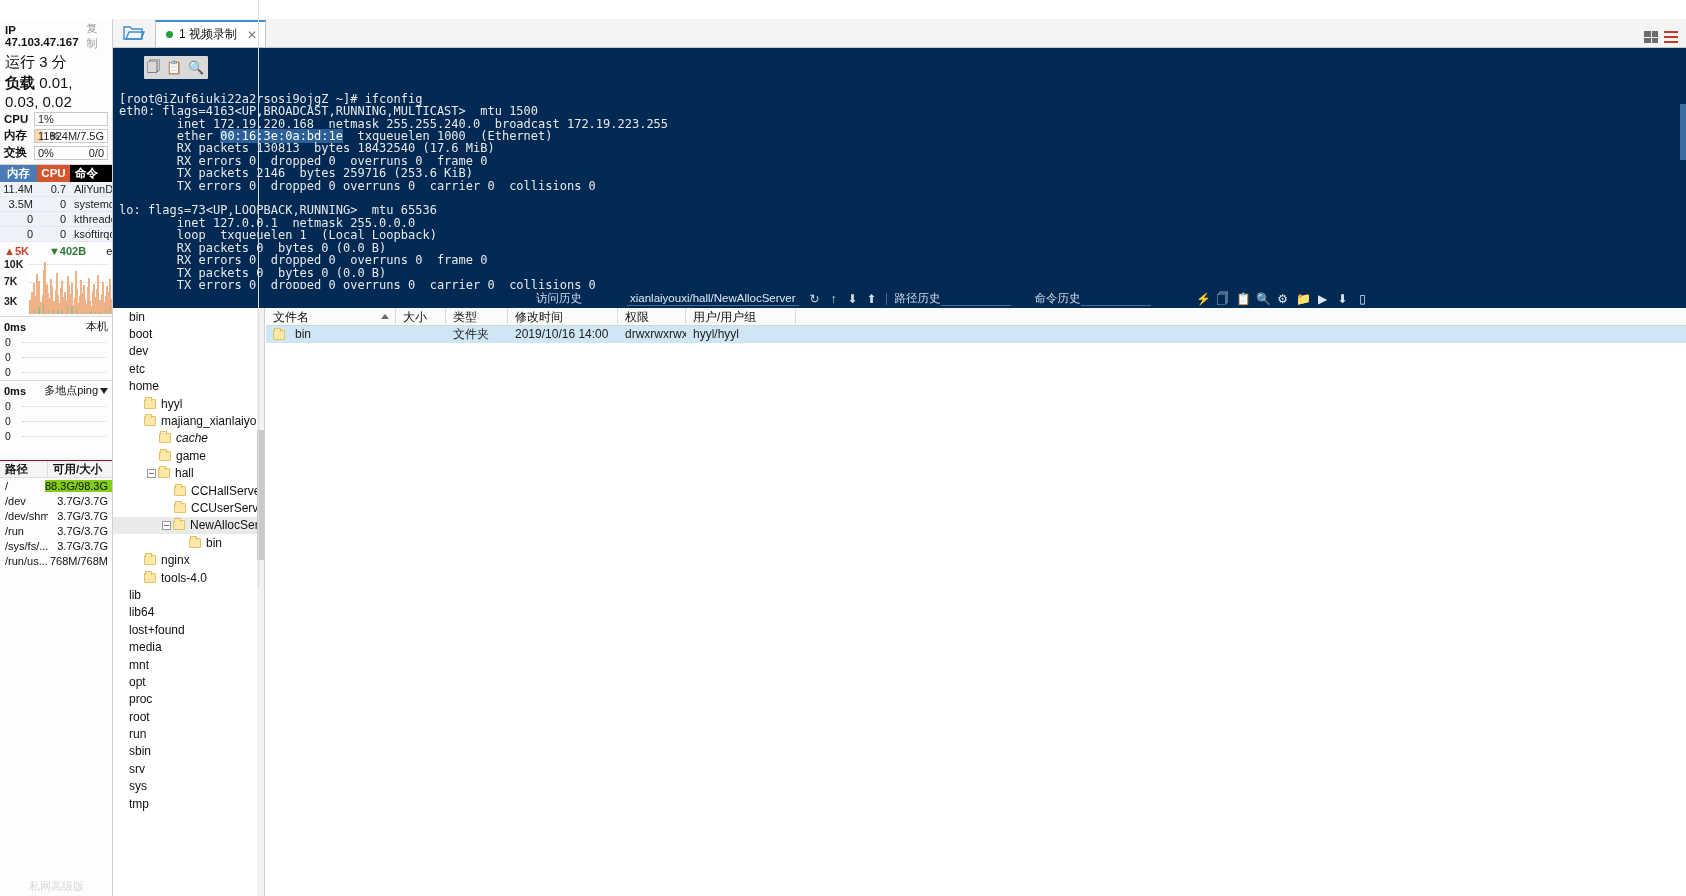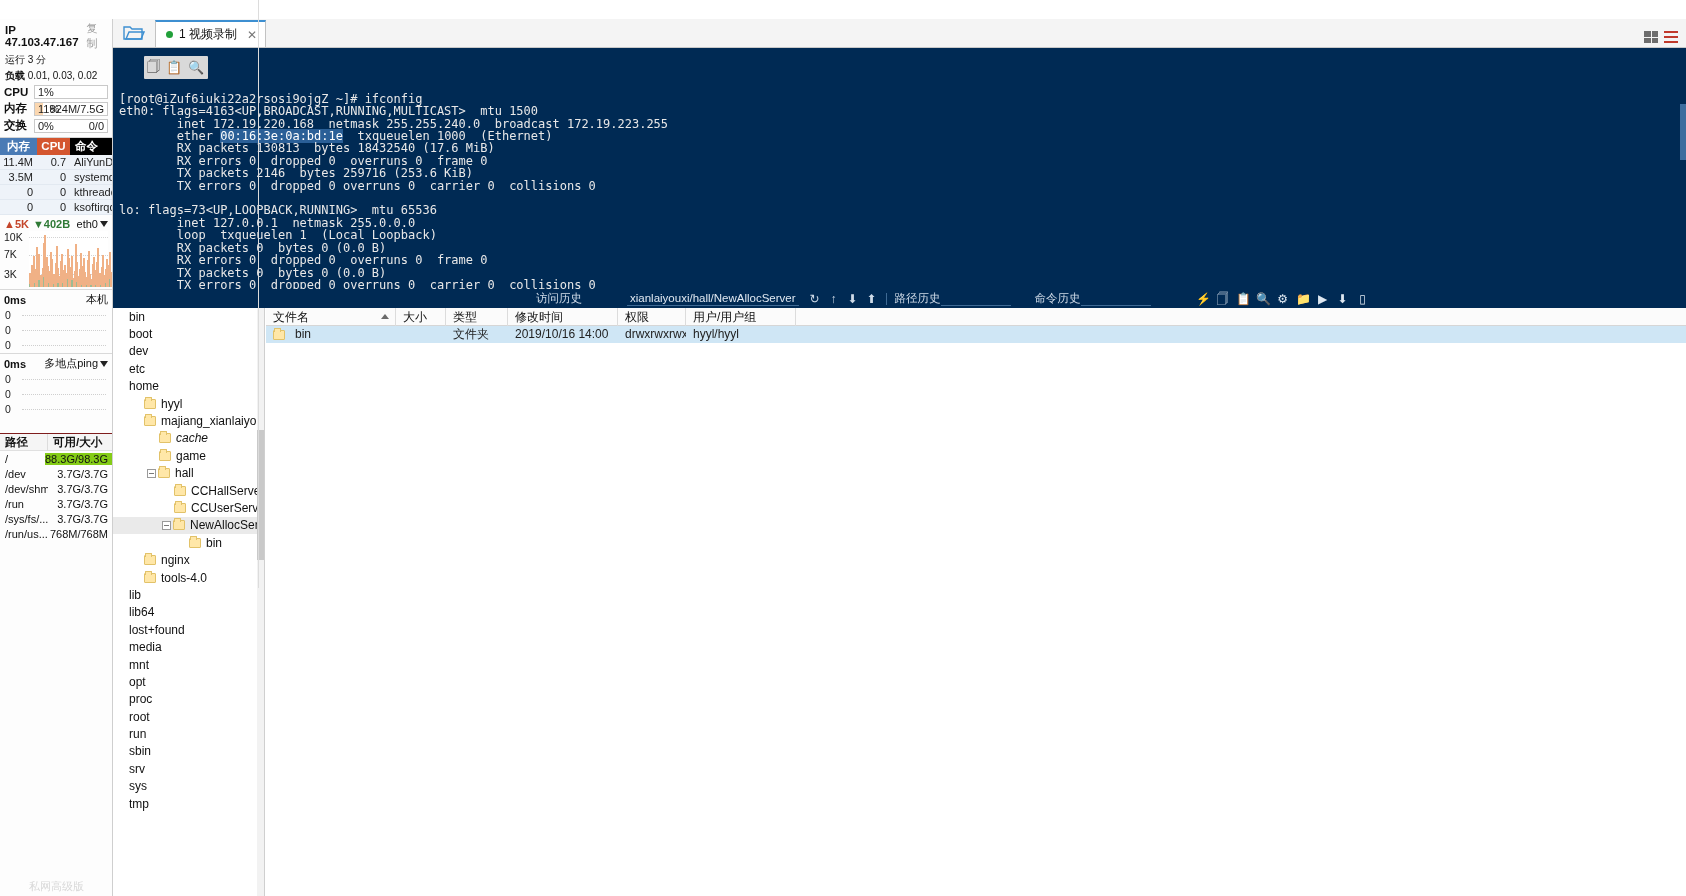--- a/index.html
+++ b/index.html
@@ -33,21 +33,21 @@
     display:flex;align-items:center;padding:0 6px;
   }
 
   
   .sidebar{
     position:absolute;left:0;top:19px;width:113px;height:877px;
     background:#fdfdfd;border-right:1px solid #cfcfcf;overflow:hidden;
   }
   .sb-ip{display:flex;align-items:center;justify-content:space-between;padding:2px 5px 1px 5px;font-size:11.5px;font-weight:bold;color:#111;}
   .sb-copy{color:#9b9b9b;font-weight:normal;font-size:11px;}
-  .sb-line{padding:1px 5px;font-size:10px;color:#111;}
+  .sb-line{padding:1px 5px;font-size:15px;color:#111;}
   .sb-line b{font-weight:bold;}
   .meter-row{display:flex;align-items:center;padding:1px 4px;gap:4px;}
   .meter-label{width:26px;font-size:11.5px;font-weight:bold;color:#111;}
   .meter{
     position:relative;flex:1;height:14px;border:1px solid #c9c9c9;background:#fff;
     font-size:11px;color:#222;
   }
   .meter .fill{position:absolute;left:0;top:0;bottom:0;background:#fbd7b0;}
   .meter .t1{position:absolute;left:3px;top:0;line-height:12px;}
   .meter .t2{position:absolute;right:3px;top:0;line-height:12px;}
@@ -58,24 +58,24 @@
   .ph{height:17px;line-height:17px;text-align:center;font-weight:bold;}
   .ph.mem{width:37px;background:#4a7bb5;}
   .ph.cpu{width:33px;background:#d4562f;}
   .ph.cmd{flex:1;background:#000000;text-align:left;padding-left:5px;}
   .proc-row{display:flex;height:15px;align-items:center;font-size:11px;background:#eef3f9;border-bottom:1px solid #e2e9f1;}
   .pc.mem{width:37px;text-align:right;padding-right:4px;}
   .pc.cpu{width:33px;text-align:right;padding-right:4px;}
   .pc.cmd{flex:1;padding-left:4px;overflow:hidden;white-space:nowrap;}
 
   
-  .netbar{display:flex;align-items:center;gap:4px;padding:3px 4px 1px 4px;font-size:11px;font-weight:bold;}
+  .netbar{display:flex;align-items:center;gap:20px;padding:3px 4px 1px 4px;font-size:11px;font-weight:bold;}
   .up{color:#c4452a;} .down{color:#2f7a36;}
   .iface{margin-left:auto;color:#111;font-weight:normal;display:flex;align-items:center;gap:2px;}
-  .graphbox{position:relative;height:56px;margin:0 2px 2px 2px;}
+  .graphbox{position:relative;height:56px;margin:0 2px 2px 2px;font-weight:bold;}
   .gy{position:absolute;left:2px;font-size:10.5px;color:#222;}
   .plot{position:absolute;left:27px;right:2px;top:0;bottom:0;background:#fff;}
   .plot .gl{position:absolute;left:0;right:0;height:0;border-top:1px dotted #d3d3d3;}
   .bar{position:absolute;bottom:0;width:2px;background:#f0b186;}
   .bar2{position:absolute;bottom:0;width:2px;background:#9dbb93;}
 
   .sectsep{border-top:1px solid #d9d9d9;margin-top:2px;}
   .pingbar{display:flex;align-items:center;padding:2px 4px 0 4px;font-size:11px;}
   .pingbar .ms{font-weight:bold;color:#111;}
   .pingbar .nm{margin-left:auto;color:#111;display:flex;align-items:center;gap:2px;}

